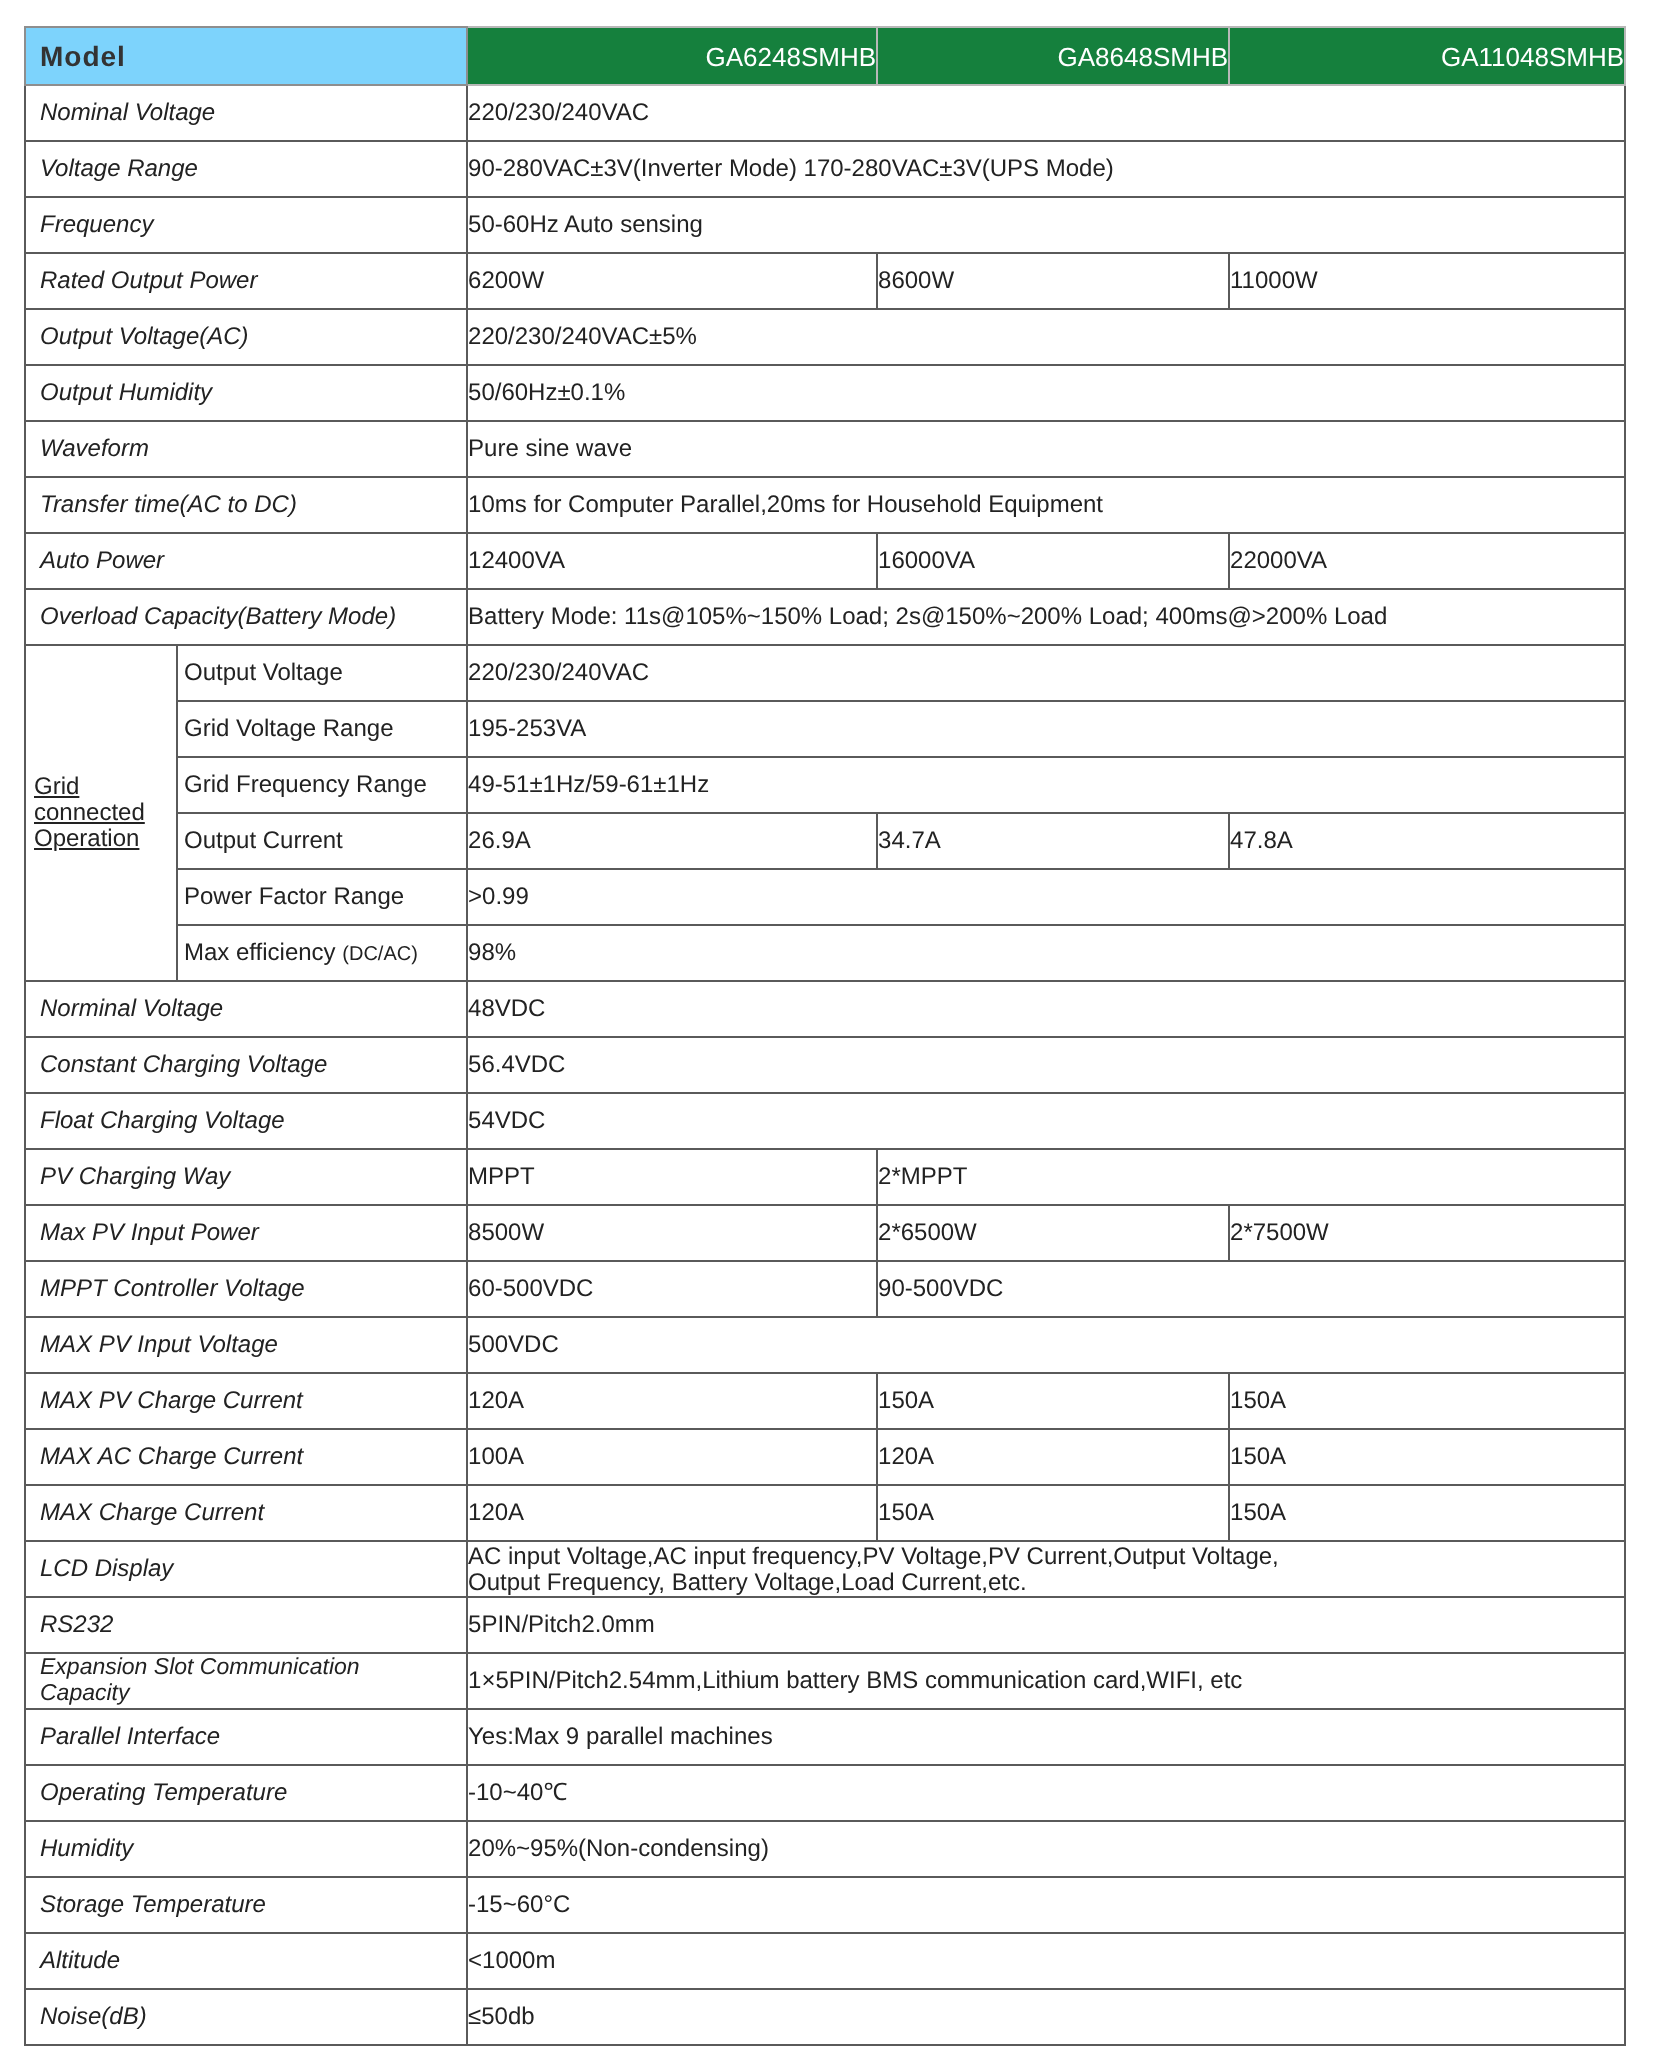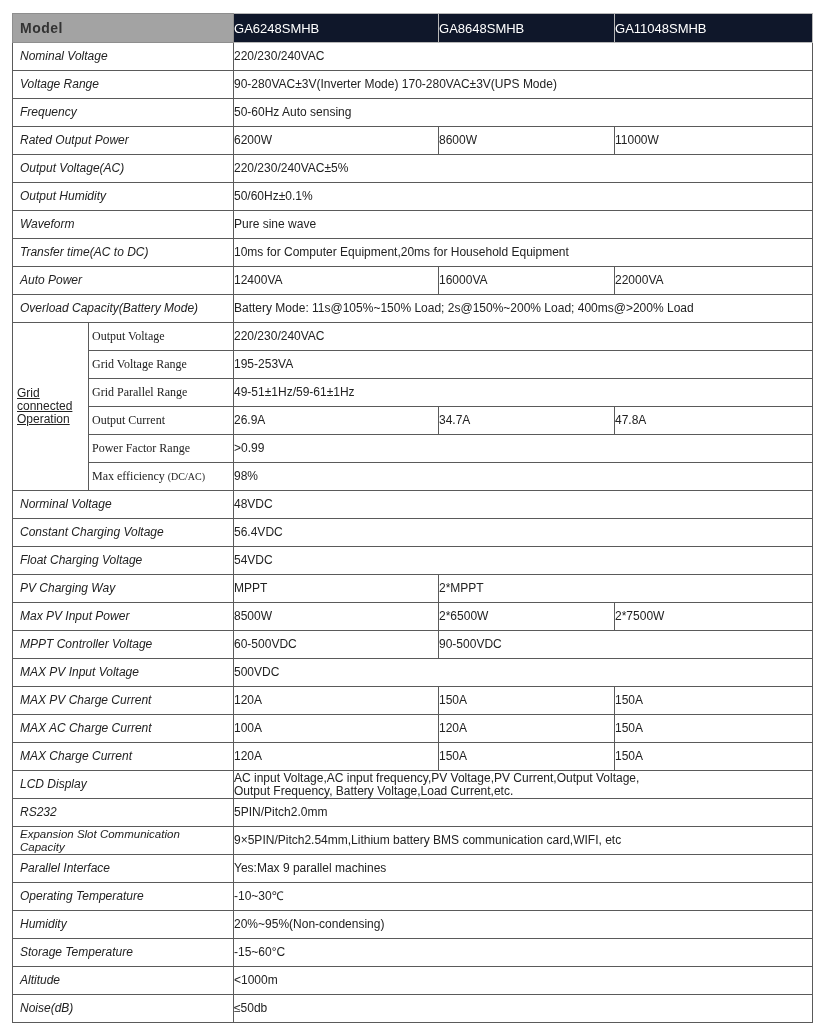--- a/index.html
+++ b/index.html
@@ -7,30 +7,30 @@
   table.spec {
     position: absolute; left: 12px; top: 13px; width: 800px;
     border-collapse: collapse; table-layout: fixed;
     font-size: 12px; border: 1.5px solid #8e8e8e;
   }
   table.spec td, table.spec th {
     border: 1px solid #5a5a5a; padding: 0; vertical-align: middle;
     line-height: 13px; font-weight: normal;
   }
   table.spec th.model-label {
-    background: #a3a3a3; text-align: left; padding-left: 7px;
+    background: #7dd3fc; text-align: left; padding-left: 7px;
     font-weight: bold; font-size: 14px; letter-spacing: 0.5px; color: #333;
     height: 28px; border-color: #8e8e8e;
   }
   table.spec th.model-col {
-    background: #0f172a; color: #ffffff; font-size: 13px; text-align: left;
+    background: #15803d; color: #ffffff; font-size: 13px; text-align: right;
     border-color: #b8b8b8;
   }
   td.lbl { text-align: left; padding-left: 7px !important; font-style: italic; }
-  td.sub { text-align: left; padding-left: 3px !important; font-family: Liberation Serif, serif; }
+  td.sub { text-align: left; padding-left: 3px !important; }
   td.grp { text-align: left; padding-left: 4px !important; line-height: 14px; text-decoration: underline; }
   td.val { text-align: left; }
   td.small-lbl { font-size: 11.5px; line-height: 11px; }
   tr.r { height: 28px; }
   span.tiny { font-size: 10px; }
 </style>
 </head>
 <body>
 
 <table class="spec">
@@ -74,21 +74,21 @@
   <tr class="r">
     <td colspan="2" class="lbl">Output Humidity</td>
     <td colspan="3" class="val">50/60Hz±0.1%</td>
   </tr>
   <tr class="r">
     <td colspan="2" class="lbl">Waveform</td>
     <td colspan="3" class="val">Pure sine wave</td>
   </tr>
   <tr class="r">
     <td colspan="2" class="lbl">Transfer time(AC to DC)</td>
-    <td colspan="3" class="val">10ms for Computer Equipment,20ms for Household Equipment</td>
+    <td colspan="3" class="val">10ms for Computer Parallel,20ms for Household Equipment</td>
   </tr>
   <tr class="r">
     <td colspan="2" class="lbl">Auto Power</td>
     <td class="val">12400VA</td>
     <td class="val">16000VA</td>
     <td class="val">22000VA</td>
   </tr>
   <tr class="r">
     <td colspan="2" class="lbl">Overload Capacity(Battery Mode)</td>
     <td colspan="3" class="val">Battery Mode: 11s@105%~150% Load; 2s@150%~200% Load; 400ms@&gt;200% Load</td>
@@ -101,21 +101,21 @@
       <div>Operation</div>
     </td>
     <td class="sub">Output Voltage</td>
     <td colspan="3" class="val">220/230/240VAC</td>
   </tr>
   <tr class="r">
     <td class="sub">Grid Voltage Range</td>
     <td colspan="3" class="val">195-253VA</td>
   </tr>
   <tr class="r">
-    <td class="sub">Grid Parallel Range</td>
+    <td class="sub">Grid Frequency Range</td>
     <td colspan="3" class="val">49-51±1Hz/59-61±1Hz</td>
   </tr>
   <tr class="r">
     <td class="sub">Output Current</td>
     <td class="val">26.9A</td>
     <td class="val">34.7A</td>
     <td class="val">47.8A</td>
   </tr>
   <tr class="r">
     <td class="sub">Power Factor Range</td>
@@ -189,29 +189,29 @@
   </tr>
   <tr class="r">
     <td colspan="2" class="lbl">RS232</td>
     <td colspan="3" class="val">5PIN/Pitch2.0mm</td>
   </tr>
   <tr class="r">
     <td colspan="2" class="lbl small-lbl">
       <div>Expansion Slot Communication</div>
       <div>Capacity</div>
     </td>
-    <td colspan="3" class="val">9×5PIN/Pitch2.54mm,Lithium battery BMS communication card,WIFI, etc</td>
+    <td colspan="3" class="val">1×5PIN/Pitch2.54mm,Lithium battery BMS communication card,WIFI, etc</td>
   </tr>
   <tr class="r">
     <td colspan="2" class="lbl">Parallel Interface</td>
     <td colspan="3" class="val">Yes:Max 9 parallel machines</td>
   </tr>
   <tr class="r">
     <td colspan="2" class="lbl">Operating Temperature</td>
-    <td colspan="3" class="val">-10~30℃</td>
+    <td colspan="3" class="val">-10~40℃</td>
   </tr>
   <tr class="r">
     <td colspan="2" class="lbl">Humidity</td>
     <td colspan="3" class="val">20%~95%(Non-condensing)</td>
   </tr>
   <tr class="r">
     <td colspan="2" class="lbl">Storage Temperature</td>
     <td colspan="3" class="val">-15~60°C</td>
   </tr>
   <tr class="r">

